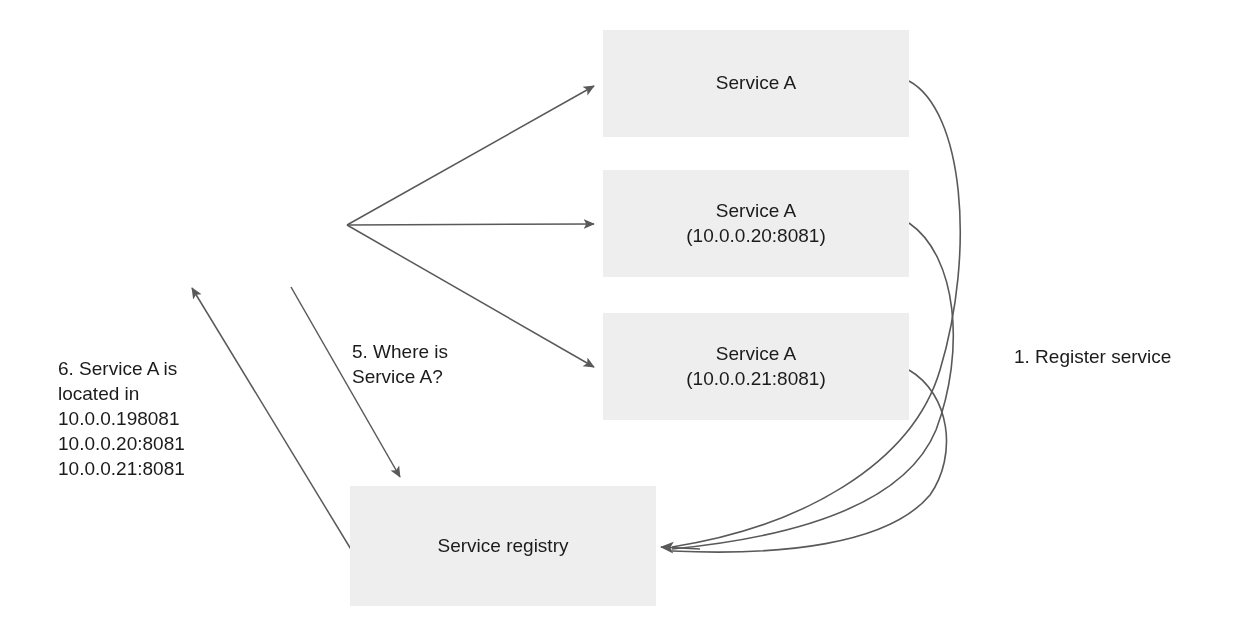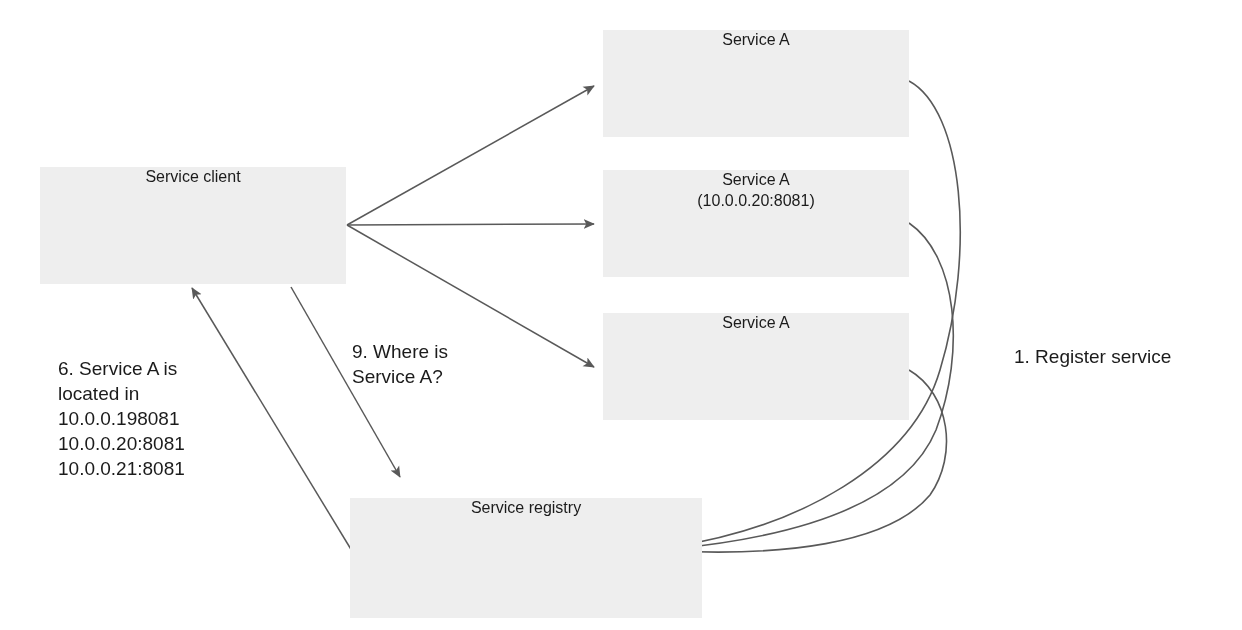--- a/index.html
+++ b/index.html
@@ -24,25 +24,25 @@
     left: 0;
     top: 0;
     width: 1242px;
     height: 630px;
     pointer-events: none;
   }
   .node {
     position: absolute;
     background: #eeeeee;
     display: flex;
-    align-items: flex-start;
+    align-items: center;
     justify-content: center;
     text-align: center;
     line-height: 1.3;
-    font-size: 16px;
+    font-size: 19px;
     color: #1b1b1b;
     box-sizing: border-box;
   }
   .node .node-line {
     display: block;
     white-space: nowrap;
   }
   .label {
     position: absolute;
     font-size: 19px;
@@ -57,21 +57,21 @@
   #node-service-a-1 {
     left: 603px; top: 30px;   width: 306px; height: 107px;
   }
   #node-service-a-2 {
     left: 603px; top: 170px;  width: 306px; height: 107px;
   }
   #node-service-a-3 {
     left: 603px; top: 313px;  width: 306px; height: 107px;
   }
   #node-service-registry {
-    left: 350px; top: 486px;  width: 352px; height: 120px; margin-top: 12px;
+    left: 350px; top: 486px;  width: 306px; height: 120px;
   }
   
   #label-register-service { left: 1014px; top: 344px; }
   #label-where-is         { left: 352px; top: 339px; }
   #label-located-in       { left: 58px;  top: 356px; }
 </style>
 </head>
 <body>
 
 <div id="canvas">
@@ -111,50 +111,48 @@
       <path d="M 909 223 C 957 256, 966 350, 936 430 C 905 505, 795 537, 672 549"></path>
     </g>
     <g stroke="#595959" stroke-width="1.6" fill="none">
       <path d="M 909 370 C 950 394, 958 455, 930 495 C 888 545, 780 556, 672 551"></path>
     </g>
     <g stroke="#595959" stroke-width="1.6" fill="none">
       <line x1="700" y1="549" x2="661" y2="547" marker-end="url(#arrowFilled2)"></line>
     </g>
   </svg>
 
-  <div class="node" id="node-service-client">
-    <span class="node-line">Service client</span>
-  </div>
 
   <div class="node" id="node-service-a-1">
     <div>
       <span class="node-line">Service A</span>
     </div>
   </div>
 
   <div class="node" id="node-service-a-2">
     <div>
       <span class="node-line">Service A</span>
       <span class="node-line">(10.0.0.20:8081)</span>
     </div>
   </div>
 
   <div class="node" id="node-service-a-3">
     <div>
       <span class="node-line">Service A</span>
+      <span class="node-line">(10.0.0.21:8081)</span>
     </div>
   </div>
 
   <div class="node" id="node-service-registry">
     <span class="node-line">Service registry</span>
   </div>
 
   <div class="label" id="label-register-service">1. Register service</div>
 
-  <div class="label" id="label-where-is">9. Where is
+  <div class="label" id="label-where-is">5. Where is
 Service A?</div>
 
   <div class="label" id="label-located-in">6. Service A is
 located in
 10.0.0.198081
 10.0.0.20:8081
 10.0.0.21:8081</div>
 
 </div>
 

